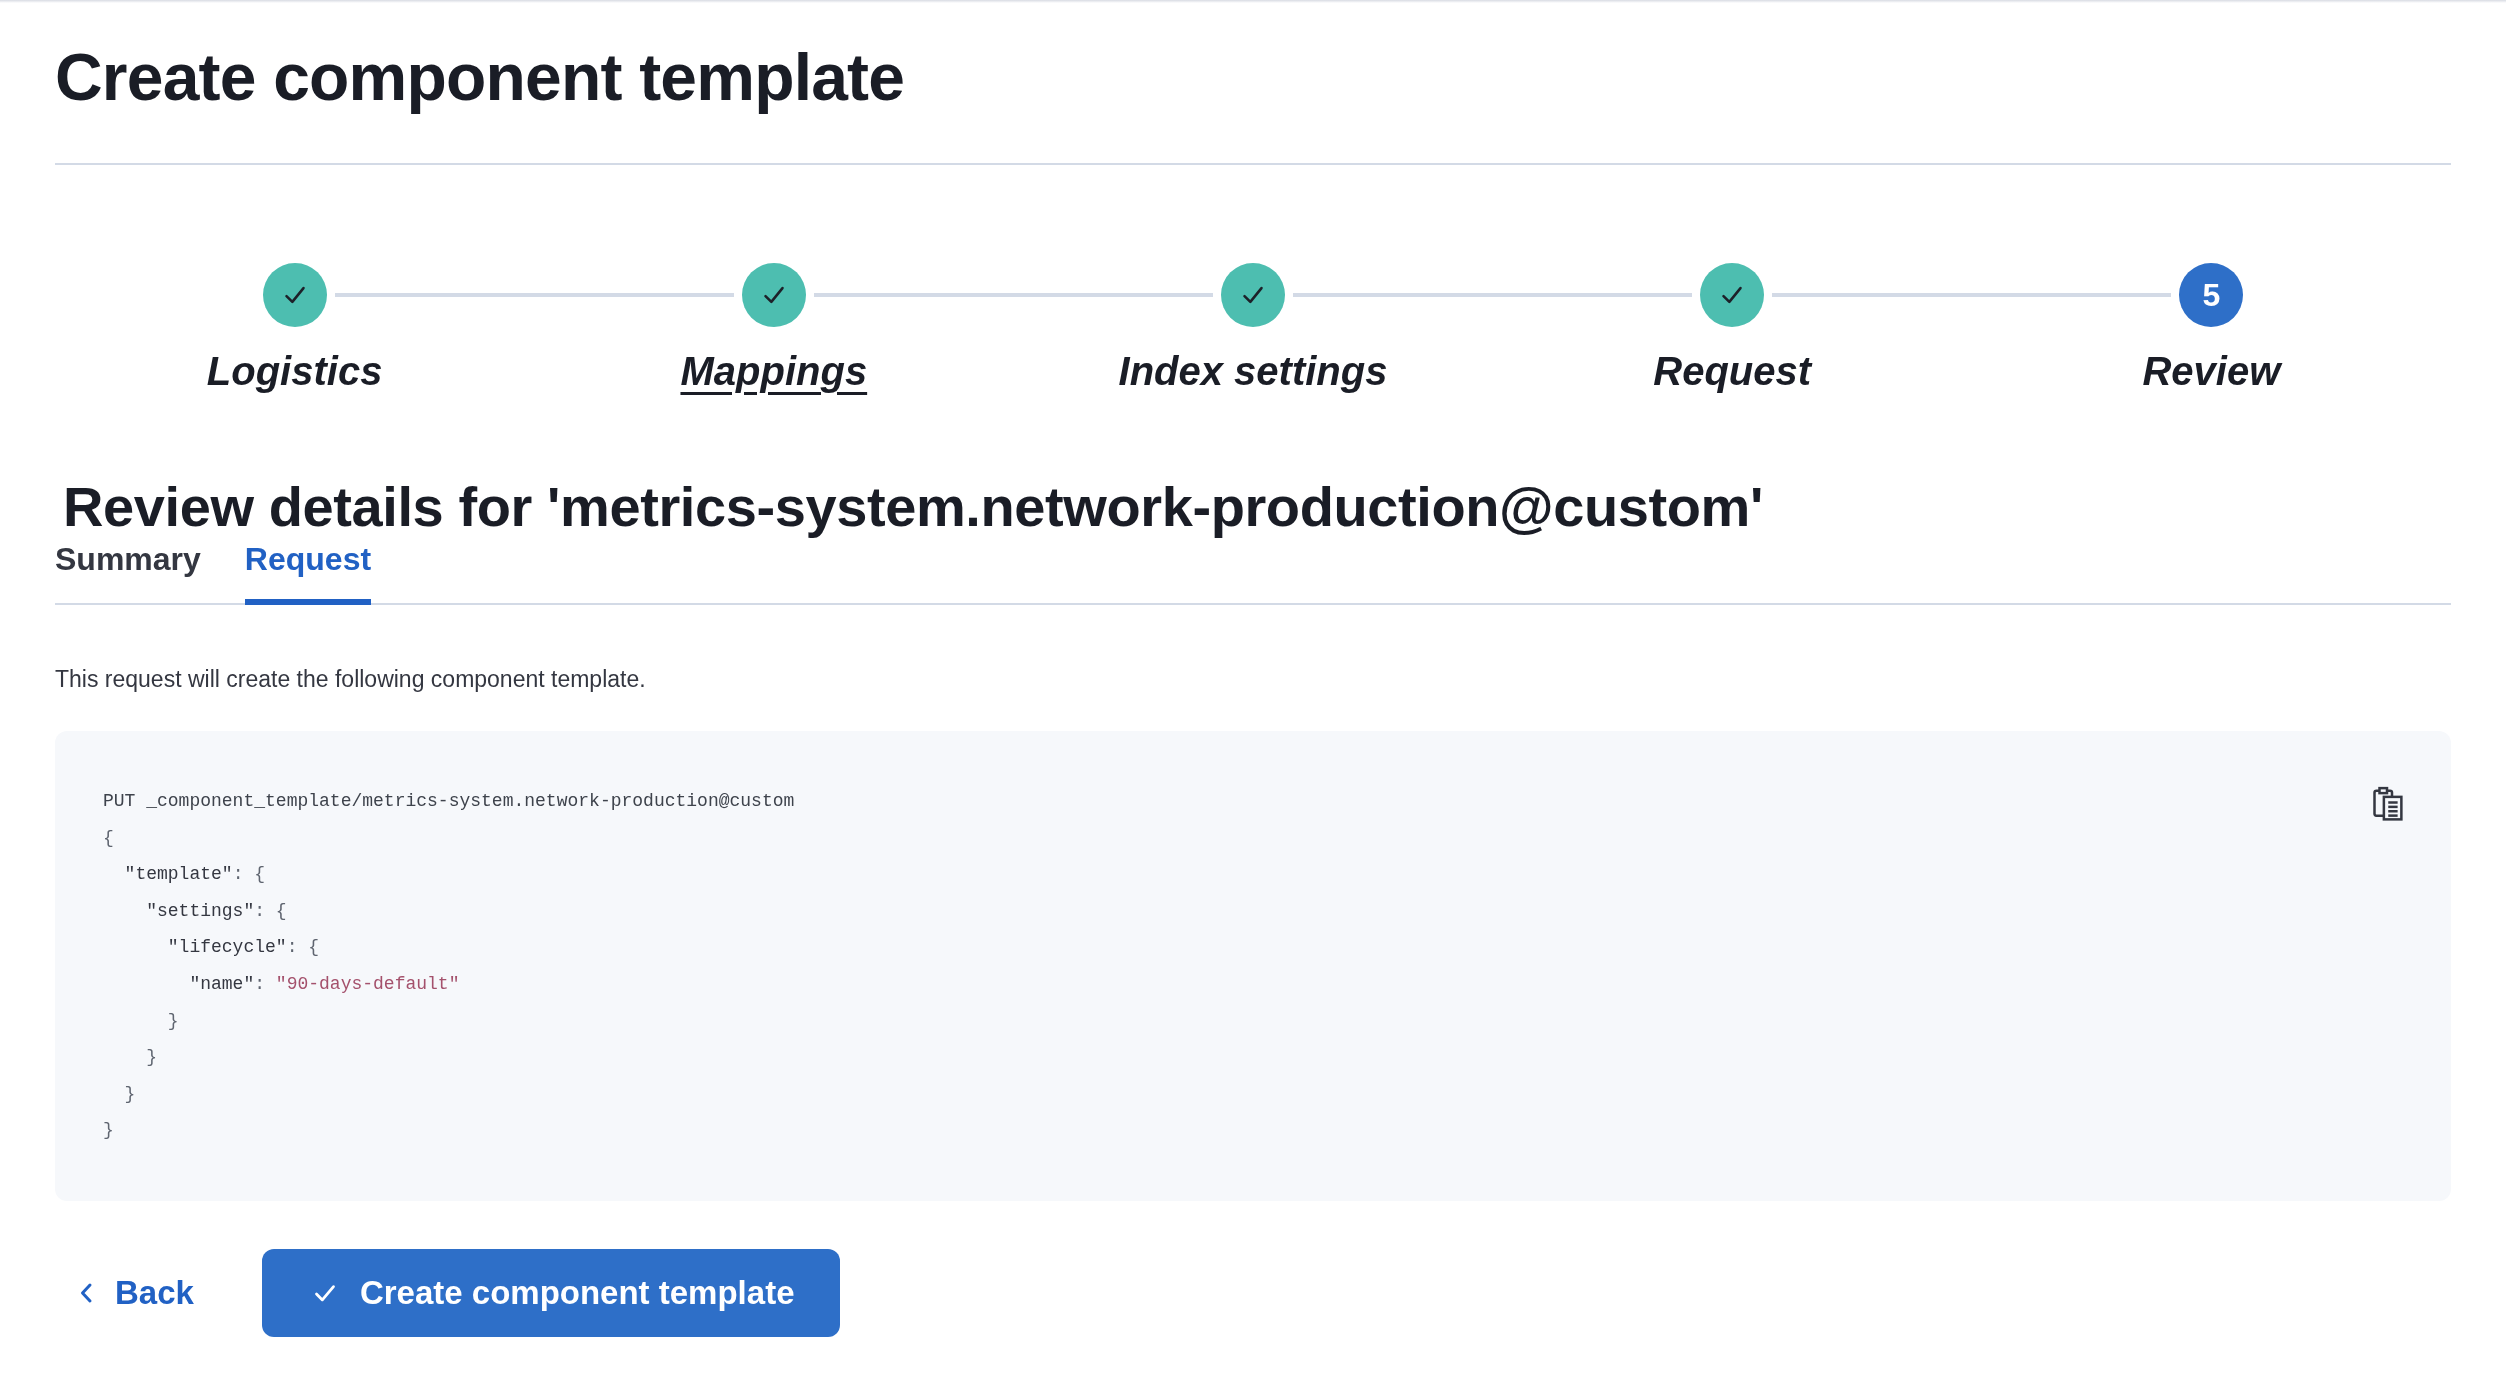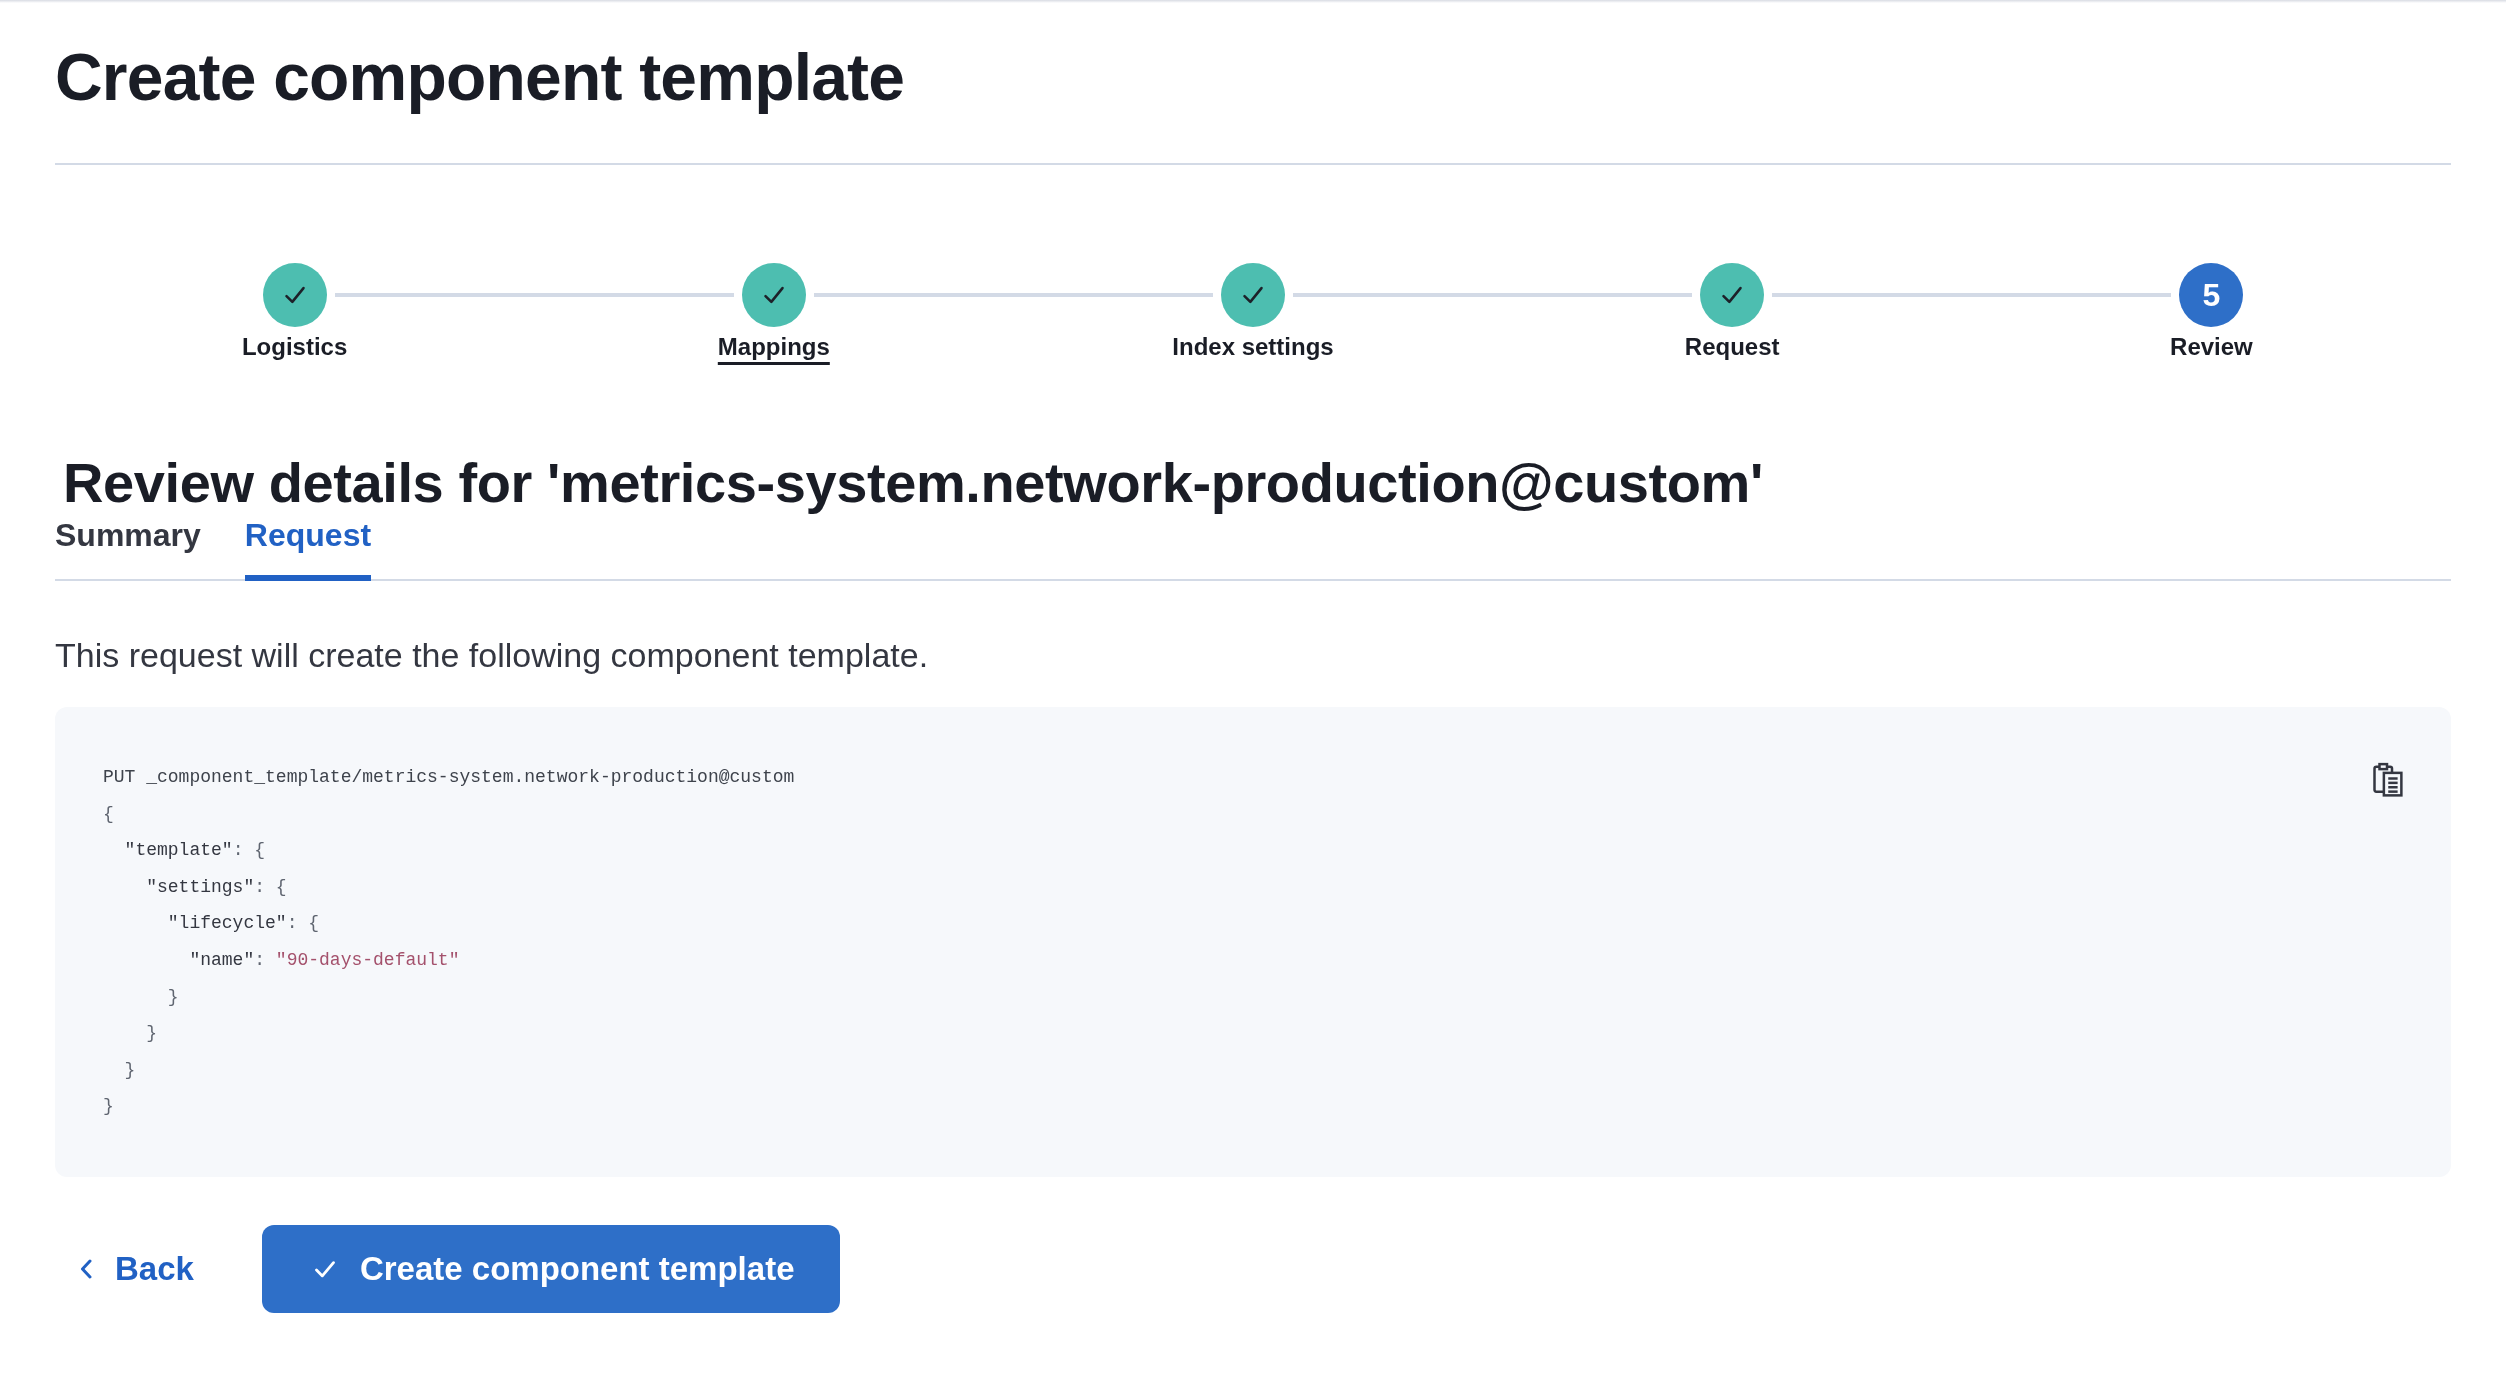--- a/index.html
+++ b/index.html
@@ -31,36 +31,36 @@
   .step::before,.step::after{content:"";position:absolute;top:30px;height:4px;
     background:var(--divider);width:calc(50% - 40px);}
   .step::before{left:0;}
   .step::after{right:0;}
   .step:first-child::before,.step:last-child::after{display:none;}
   .step-circle{width:64px;height:64px;border-radius:50%;display:flex;align-items:center;
     justify-content:center;z-index:1;}
   .step.complete .step-circle{background:var(--success);}
   .step.current .step-circle{background:var(--primary);}
   .step-number{color:#ffffff;font-size:32px;font-weight:600;}
-  .step-label{font-size:24px;line-height:40px;font-weight:700;color:var(--heading);}
+  .step-label{margin-top:24px;font-size:40px;line-height:40px;font-weight:700;color:var(--heading);font-style:italic;}
   .step.complete .step-label{cursor:pointer;}
   .step-label.hovered{text-decoration:underline;text-decoration-thickness:3px;text-underline-offset:7px;}
 
   h2.review-heading{margin-top:84px;font-size:56px;line-height:64px;font-weight:700;
     color:var(--heading);letter-spacing:-0.4px;margin-left:8px;}
 
   
   .tabs{display:flex;gap:44px;border-bottom:2px solid var(--divider);}
   .tab{padding-bottom:24px;font-size:32px;line-height:40px;font-weight:600;color:var(--text);
     position:relative;cursor:pointer;}
   .tab.active{color:var(--primary-text);}
   .tab.active::after{content:"";position:absolute;left:0;right:0;bottom:-2px;height:6px;
     background:var(--primary-text);}
 
-  .request-description{margin-top:50px;font-size:34px;line-height:48px;color:var(--text);}
+  .request-description{margin-top:50px;font-size:23px;line-height:48px;color:var(--text);}
 
   
   .code-block{position:relative;margin-top:28px;background:var(--code-bg);border-radius:12px;
     padding:52px 110px 52px 48px;}
   .cl{font-family:Liberation Mono, monospace;font-size:18px;
     line-height:36.6px;white-space:pre;color:var(--code-text);}
   .tk-code{color:var(--code-text);}
   .tk-key{color:var(--code-key);}
   .tk-punct{color:var(--code-punct);}
   .tk-str{color:var(--code-string);}

